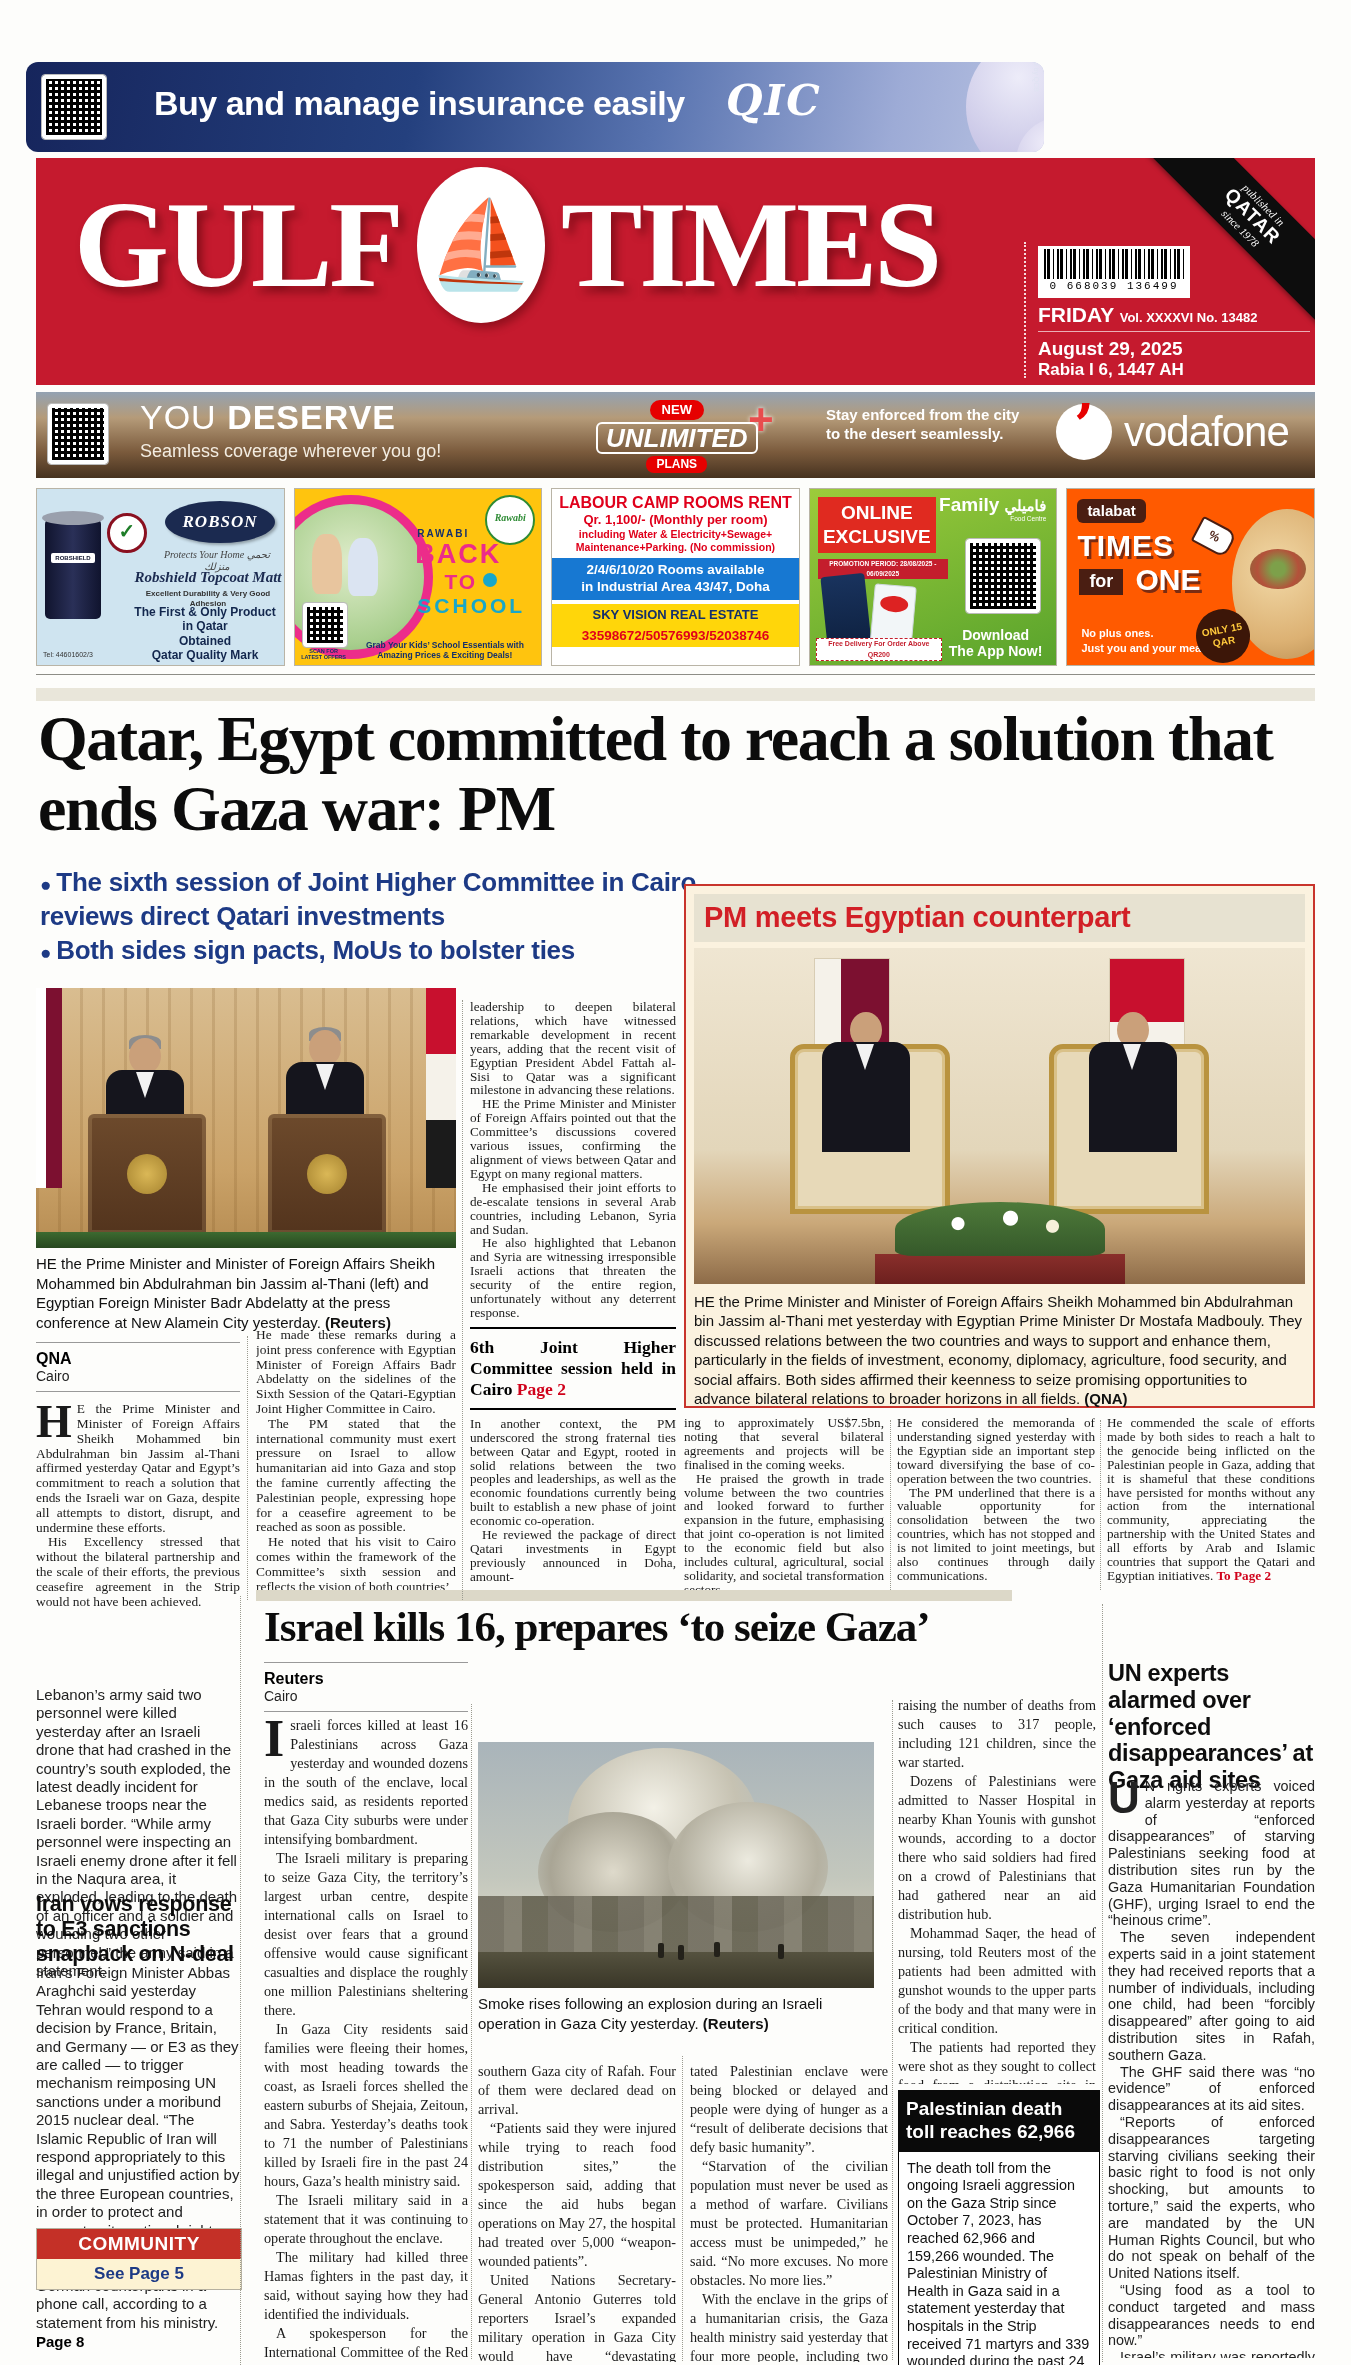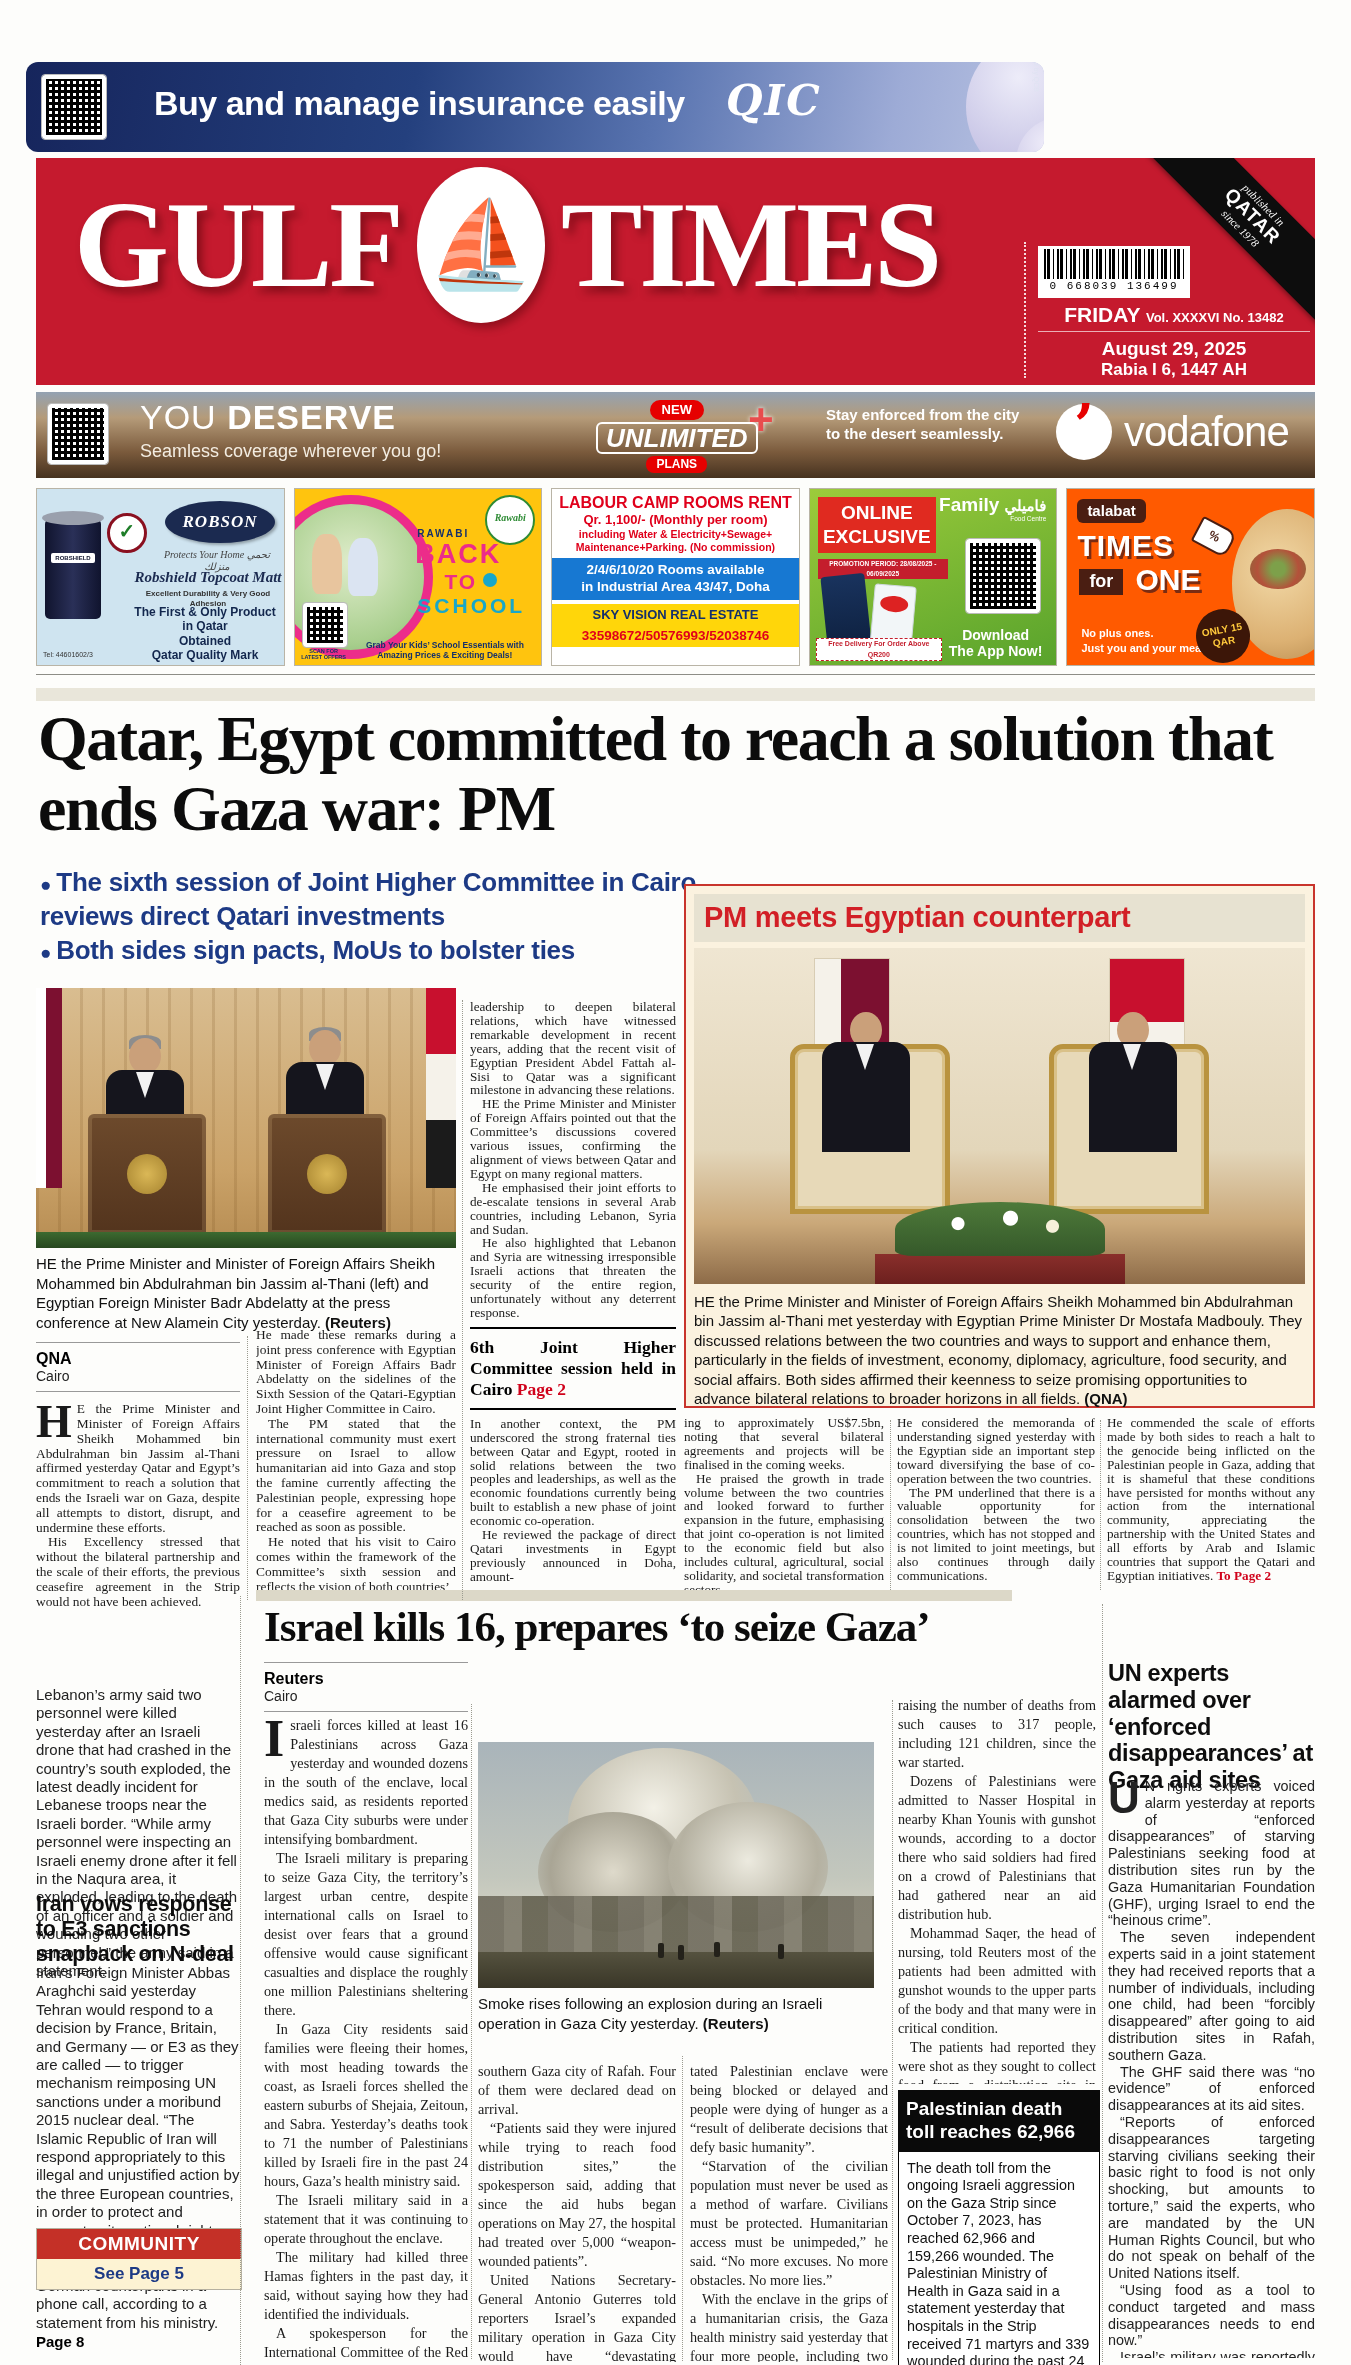--- a/index.html
+++ b/index.html
@@ -28,21 +28,21 @@
   .masthead{left:36px;top:158px;width:1279px;height:227px;background:#c51a2e;overflow:hidden;}
   .mast-title{position:absolute;left:38px;top:8px;display:flex;align-items:center;gap:16px;color:#fff;
               font:bold 122px/158px "Liberation Serif",serif;letter-spacing:-3px;text-shadow:5px 6px 9px rgba(70,0,5,.5);}
   .mast-dhow{width:128px;height:156px;background:#fff;border-radius:50%;display:flex;align-items:center;justify-content:center;
              box-shadow:4px 5px 8px rgba(70,0,5,.4);}
   .mast-dhow span{font-size:86px;line-height:1;color:#000;text-shadow:none;letter-spacing:0;}
   .mast-dot{position:absolute;left:988px;top:84px;height:136px;border-left:2px dotted rgba(255,255,255,.85);}
   .barcode{position:absolute;left:1002px;top:88px;width:152px;height:52px;background:#fff;padding:3px 6px;box-sizing:border-box;}
   .barcode .bars{height:30px;background:repeating-linear-gradient(90deg,#000 0 2px,#fff 2px 3px,#000 3px 6px,#fff 6px 9px,#000 9px 10px,#fff 10px 13px);}
   .barcode .num{font:11px/14px "Liberation Mono",monospace;color:#000;text-align:center;letter-spacing:2px;}
-  .mast-info{position:absolute;left:1002px;top:146px;width:272px;color:#fff;font-family:"Liberation Sans",sans-serif;text-align:center;}
+  .mast-info{position:absolute;left:1002px;top:146px;width:272px;color:#fff;font-family:"Liberation Sans",sans-serif;}
   .mast-info .row1{font:bold 21px/1 "Liberation Sans",sans-serif;}
   .mast-info .vol{font:bold 13px/1 "Liberation Sans",sans-serif;}
   .mast-hr{border-top:1px solid rgba(255,255,255,.65);margin:6px 0;}
   .mast-date{font:bold 19px/1.15 "Liberation Sans",sans-serif;}
   .mast-hijri{font:bold 17px/1.2 "Liberation Sans",sans-serif;}
   .ribbon-wrap{position:absolute;right:0;top:0;width:170px;height:170px;overflow:hidden;}
   .ribbon{position:absolute;top:30px;right:-62px;width:250px;transform:rotate(45deg);background:#0d0d0d;color:#fff;
           text-align:center;padding:6px 0;font-family:"Liberation Sans",sans-serif;line-height:1.05;box-shadow:0 2px 5px rgba(0,0,0,.4);}
   .ribbon .r1,.ribbon .r3{font:italic 11px/1.1 "Liberation Serif",serif;}
   .ribbon .r2{font:bold 19px/1.1 "Liberation Sans",sans-serif;letter-spacing:1px;}

